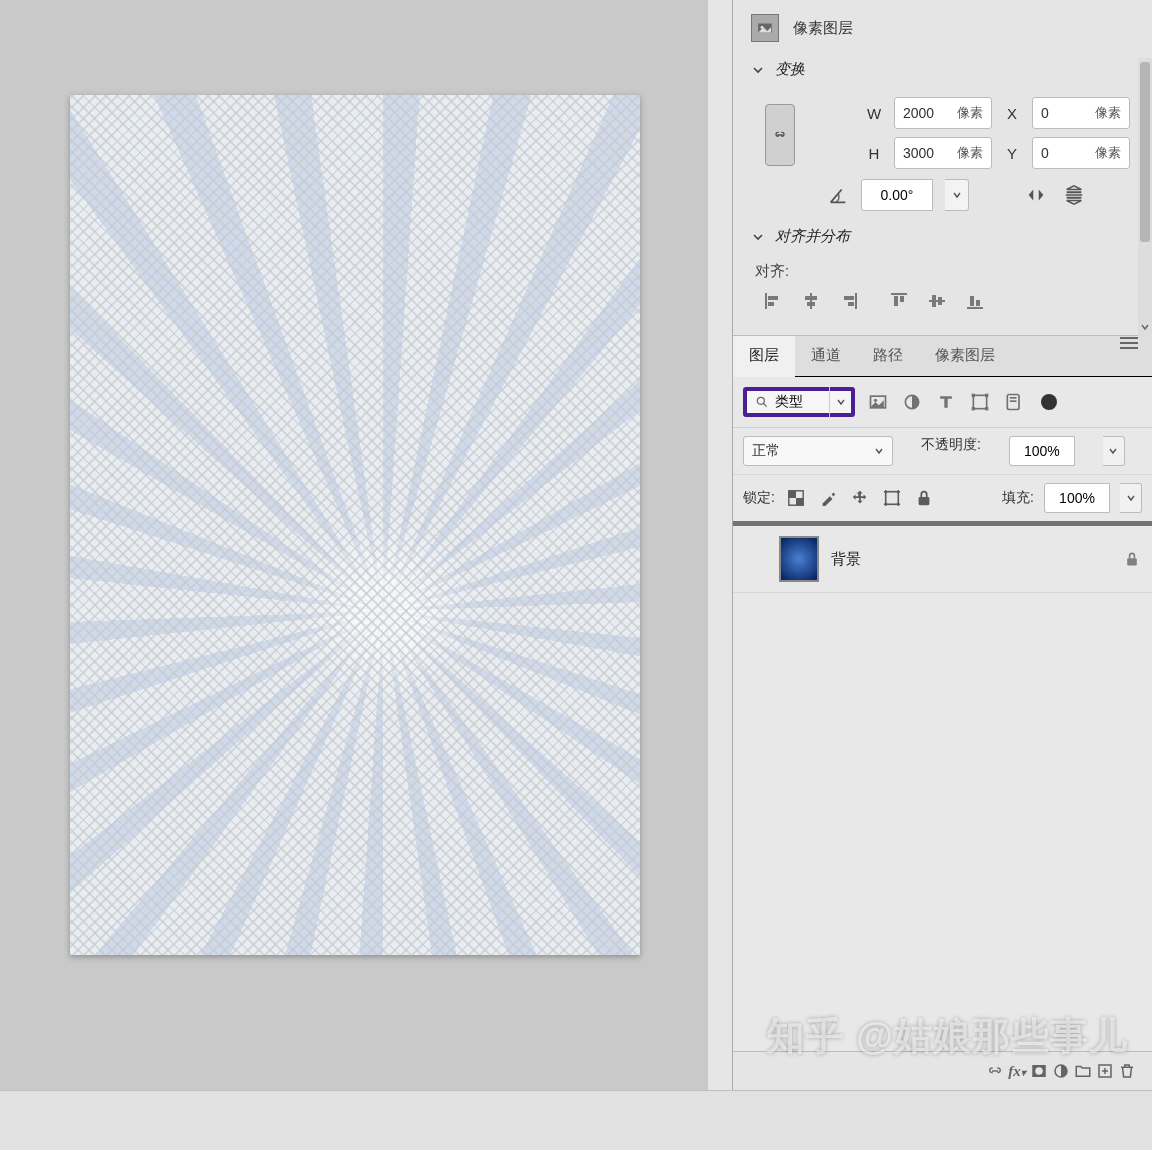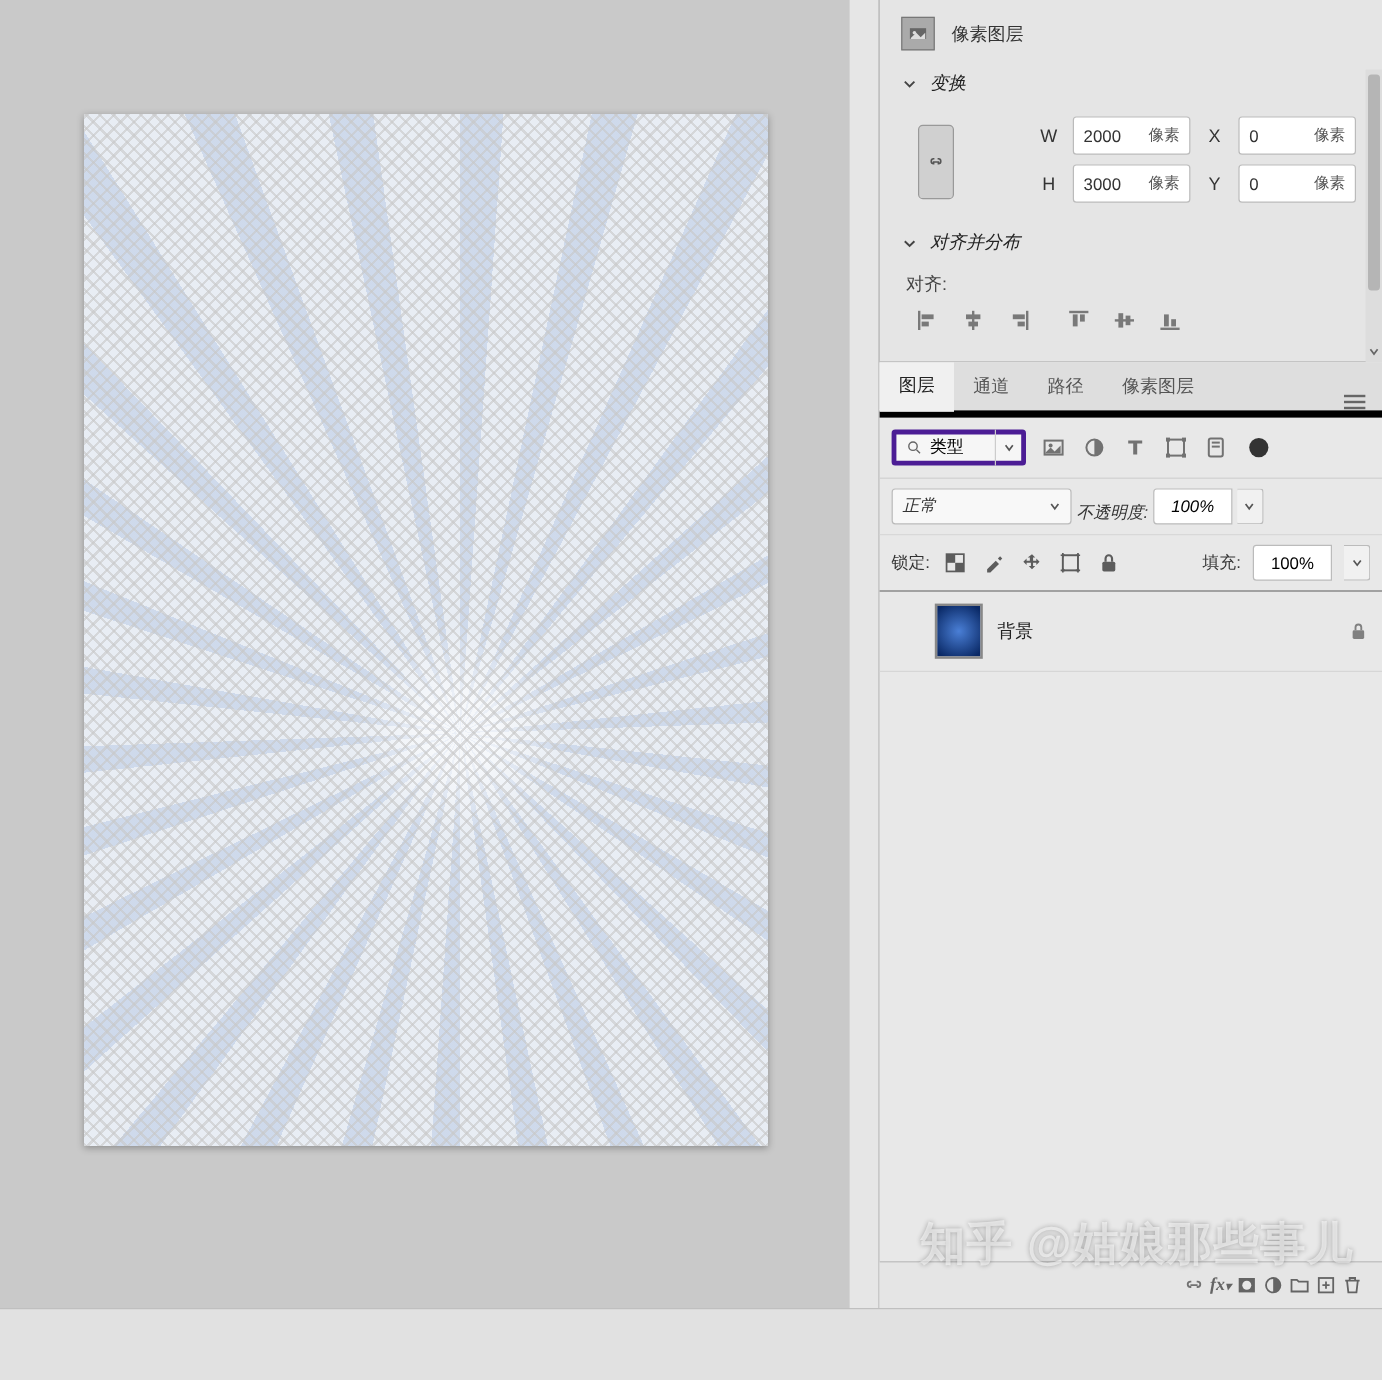--- a/index.html
+++ b/index.html
@@ -47,41 +47,41 @@
 .flip-h,.flip-v{width:26px;height:26px; display:flex;align-items:center;justify-content:center;}
 
 .align-body{ padding:4px 22px 10px 22px; }
 .align-lbl{ color:#444; font-size:15px; margin:6px 0 10px 0; }
 .align-row{ display:flex; gap:30px; padding-left:8px; align-items:center; }
 .align-row .grp{display:flex; gap:18px;}
 .al-ic{width:20px;height:20px; opacity:.75;}
 
 
 .layers { flex:1; display:flex; flex-direction:column; background:#e8e8e8; position:relative; }
-.tabs-bar{ display:flex; align-items:flex-end; border-bottom:6px solid #000000; background:#dedede;font-family:Liberation Serif, serif; }
+.tabs-bar{ display:flex; align-items:flex-start; border-bottom:1px solid #000000; background:#dedede;font-family:Liberation Serif, serif; }
 .tab{ padding:10px 16px; font-size:15px; color:#555; cursor:pointer; }
 .tab.active{ background:#f0f0f0; color:#222; border-bottom:2px solid #f0f0f0; margin-bottom:-1px; }
 .tabs-menu{ margin-left:auto; padding:0 14px; }
 
 .filter-row{ display:flex; align-items:center; gap:12px; padding:10px 10px; border-bottom:1px solid #d0d0d0;}
 .search-wrap{ display:flex; align-items:center; border:4px solid #4c1d95; border-radius:3px; background:#f6f6f6; height:30px; }
 .search-ic{ padding:0 6px 0 8px; }
 .search-sel{ border:none; background:transparent; font-size:14px; padding-right:6px; min-width:54px; }
 .dd-caret{ width:22px;height:30px; border-left:1px solid #ccc; display:flex;align-items:center;justify-content:center;}
 .filter-ic{ width:22px;height:22px; opacity:.8; display:flex;align-items:center;justify-content:center; cursor:pointer;}
 .dot{ width:16px;height:16px;border-radius:50%;background:#333; margin-left:4px;}
 
-.blend-row{ display:flex; align-items:flex-end; gap:4px; padding:8px 10px; border-bottom:1px solid #d8d8d8;font-style:italic;}
+.blend-row{ display:flex; align-items:flex-start; gap:28px; padding:8px 10px; border-bottom:1px solid #d8d8d8;}
 .sel{ border:1px solid #bbb; background:#f8f8f8; height:30px; padding:0 8px; border-radius:3px; display:flex; align-items:center; min-width:150px; font-size:14px; color:#333;}
 .sel .caret{margin-left:auto;}
 .klbl{ font-size:14px; color:#333; }
 .pct{ border:1px solid #bbb; background:#fff; height:30px; width:66px; display:flex; align-items:center; justify-content:center; font-size:14px; border-radius:3px 0 0 3px;}
 .pct-dd{ height:30px;width:22px; border:1px solid #bbb; border-left:none; background:#f1f1f1; display:flex;align-items:center;justify-content:center; border-radius:0 3px 3px 0;}
 
-.lock-row{ display:flex; align-items:center; gap:10px; padding:8px 10px; border-bottom:1px solid #737373; }
+.lock-row{ display:flex; align-items:center; gap:10px; padding:8px 10px; border-bottom:5px solid #737373; }
 .lock-ic{width:22px;height:22px; display:flex;align-items:center;justify-content:center; opacity:.85;}
 
 .layer-list{ flex:1; overflow:auto; }
 .layer{ display:flex; align-items:center; gap:12px; padding:10px 12px; border-bottom:1px solid #d6d6d6; }
 .layer.active{ background:#b8b8b8; }
 .vis{ width:22px; display:flex; justify-content:center; }
 .thumb{ width:40px; height:46px; border:2px solid #555; background:#fff; position:relative; }
 .thumb.checker{ background-image: repeating-linear-gradient(45deg,#bbb 0 3px,#fff 3px 6px); }
 .thumb.bg{ background: radial-gradient(circle at 50% 50%, #4a7fd6 0%, #0a2966 90%); border-color:#888;}
 .lname{ font-size:15px; color:#222; }
@@ -153,20 +153,46 @@
         <div class="tf-row">
           <span class="lbl">H</span>
           <span class="inp">
               <span class="num">3000</span>
               <span class="unit">像素</span>
             </span>
           <span class="lbl">Y</span>
           <span class="inp">
               <span class="num">0</span>
               <span class="unit">像素</span>
+            </span>
+        </div>
+        <div class="angle-row">
+          <span class="angle-ic">
+              <svg viewBox="0 0 24 24" width="22" height="22">
+                <path d="M4 20 H20 M4 20 L16 6" stroke="#555" stroke-width="2" fill="none"></path>
+                <path d="M10 20 A8 8 0 0 0 12.5 11" stroke="#555" stroke-width="1.4" fill="none"></path>
+              </svg>
+            </span>
+          <span class="angle-box">0.00°</span>
+          <span class="angle-dd">
+              <svg width="10" height="10" viewBox="0 0 10 10">
+                <path d="M2 3 L5 7 L8 3" stroke="#555" stroke-width="1.4" fill="none"></path>
+              </svg>
+            </span>
+          <span style="width:30px"></span>
+          <span class="flip-h">
+              <svg viewBox="0 0 24 24" width="22" height="22">
+                <path d="M11 4v16M4 12l5-6v12zM20 12l-5-6v12z" fill="#555"></path>
+              </svg>
+            </span>
+          <span class="flip-v">
+              <svg viewBox="0 0 24 24" width="22" height="22">
+                <path d="M4 6h16L12 2zM4 18h16l-8 4zM3 12h18" stroke="#555" stroke-width="1.6" fill="none"></path>
+                <path d="M4 8h16v2H4zM4 14h16v2H4z" fill="#555"></path>
+              </svg>
             </span>
         </div>
       </div>
 
       <div class="section-hd">
         <span class="chev">
             <svg viewBox="0 0 12 12" width="12" height="12">
               <path d="M2 4 L6 8 L10 4" stroke="#444" stroke-width="1.6" fill="none"></path>
             </svg>
           </span>

